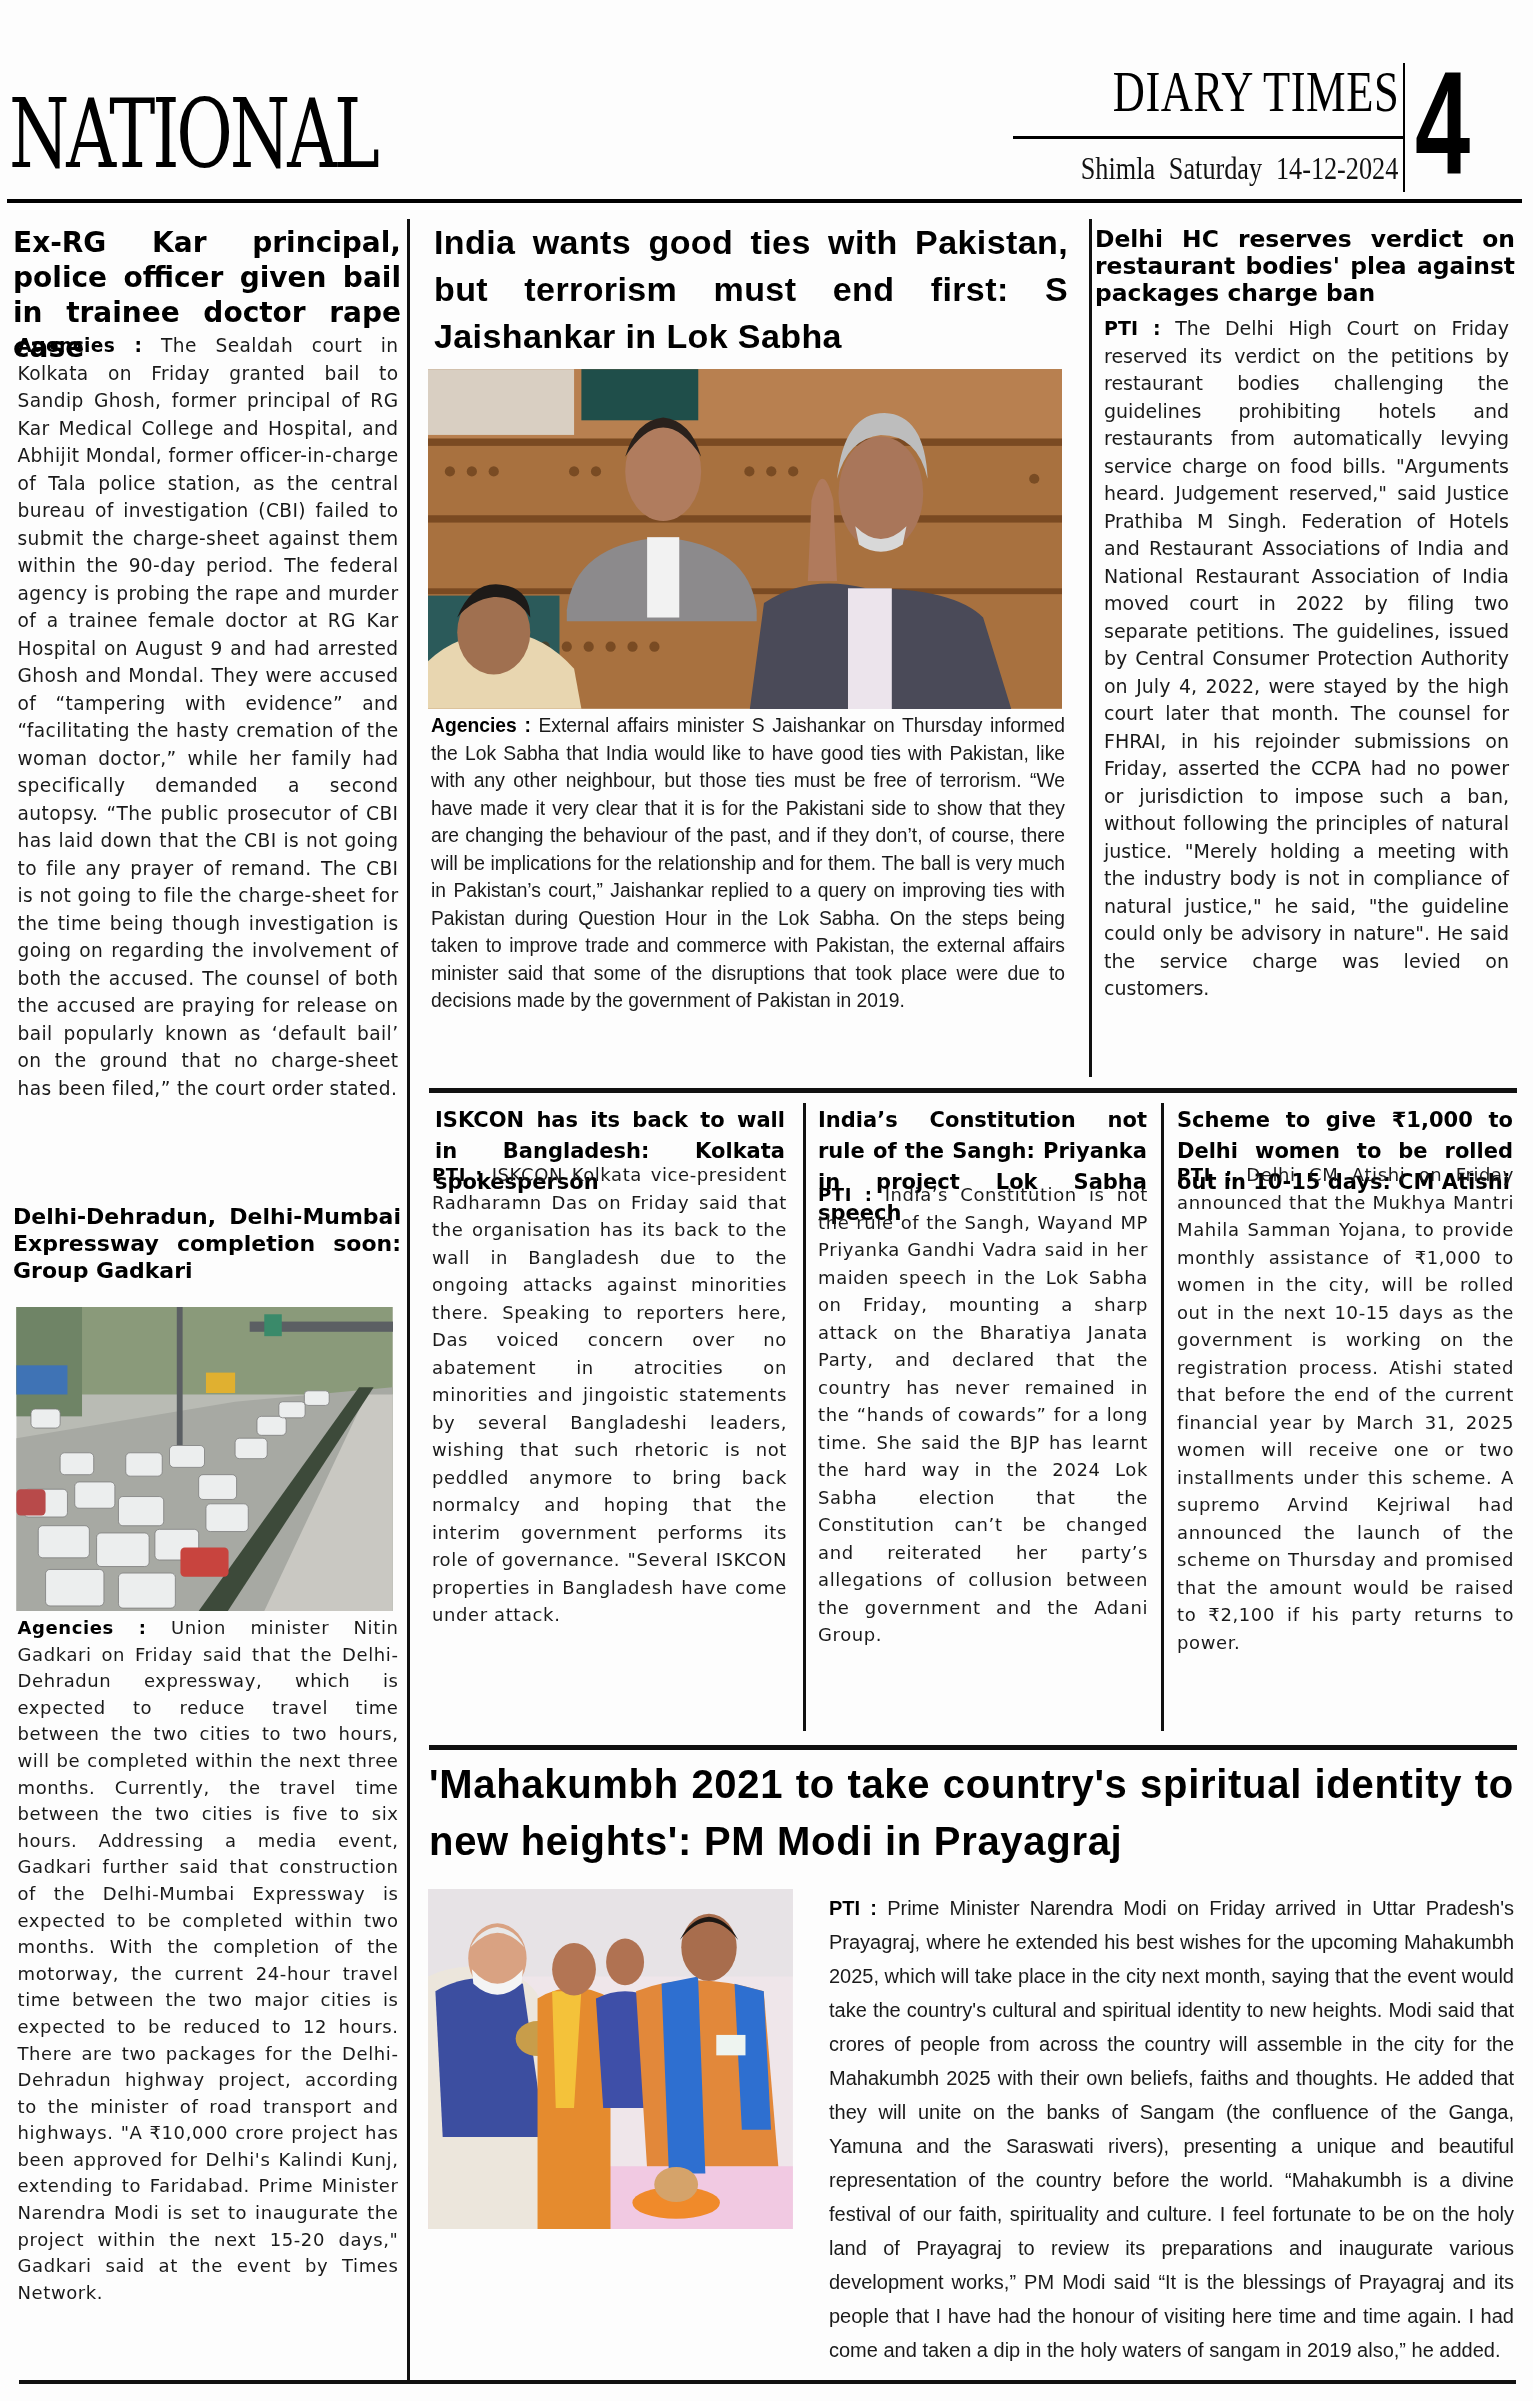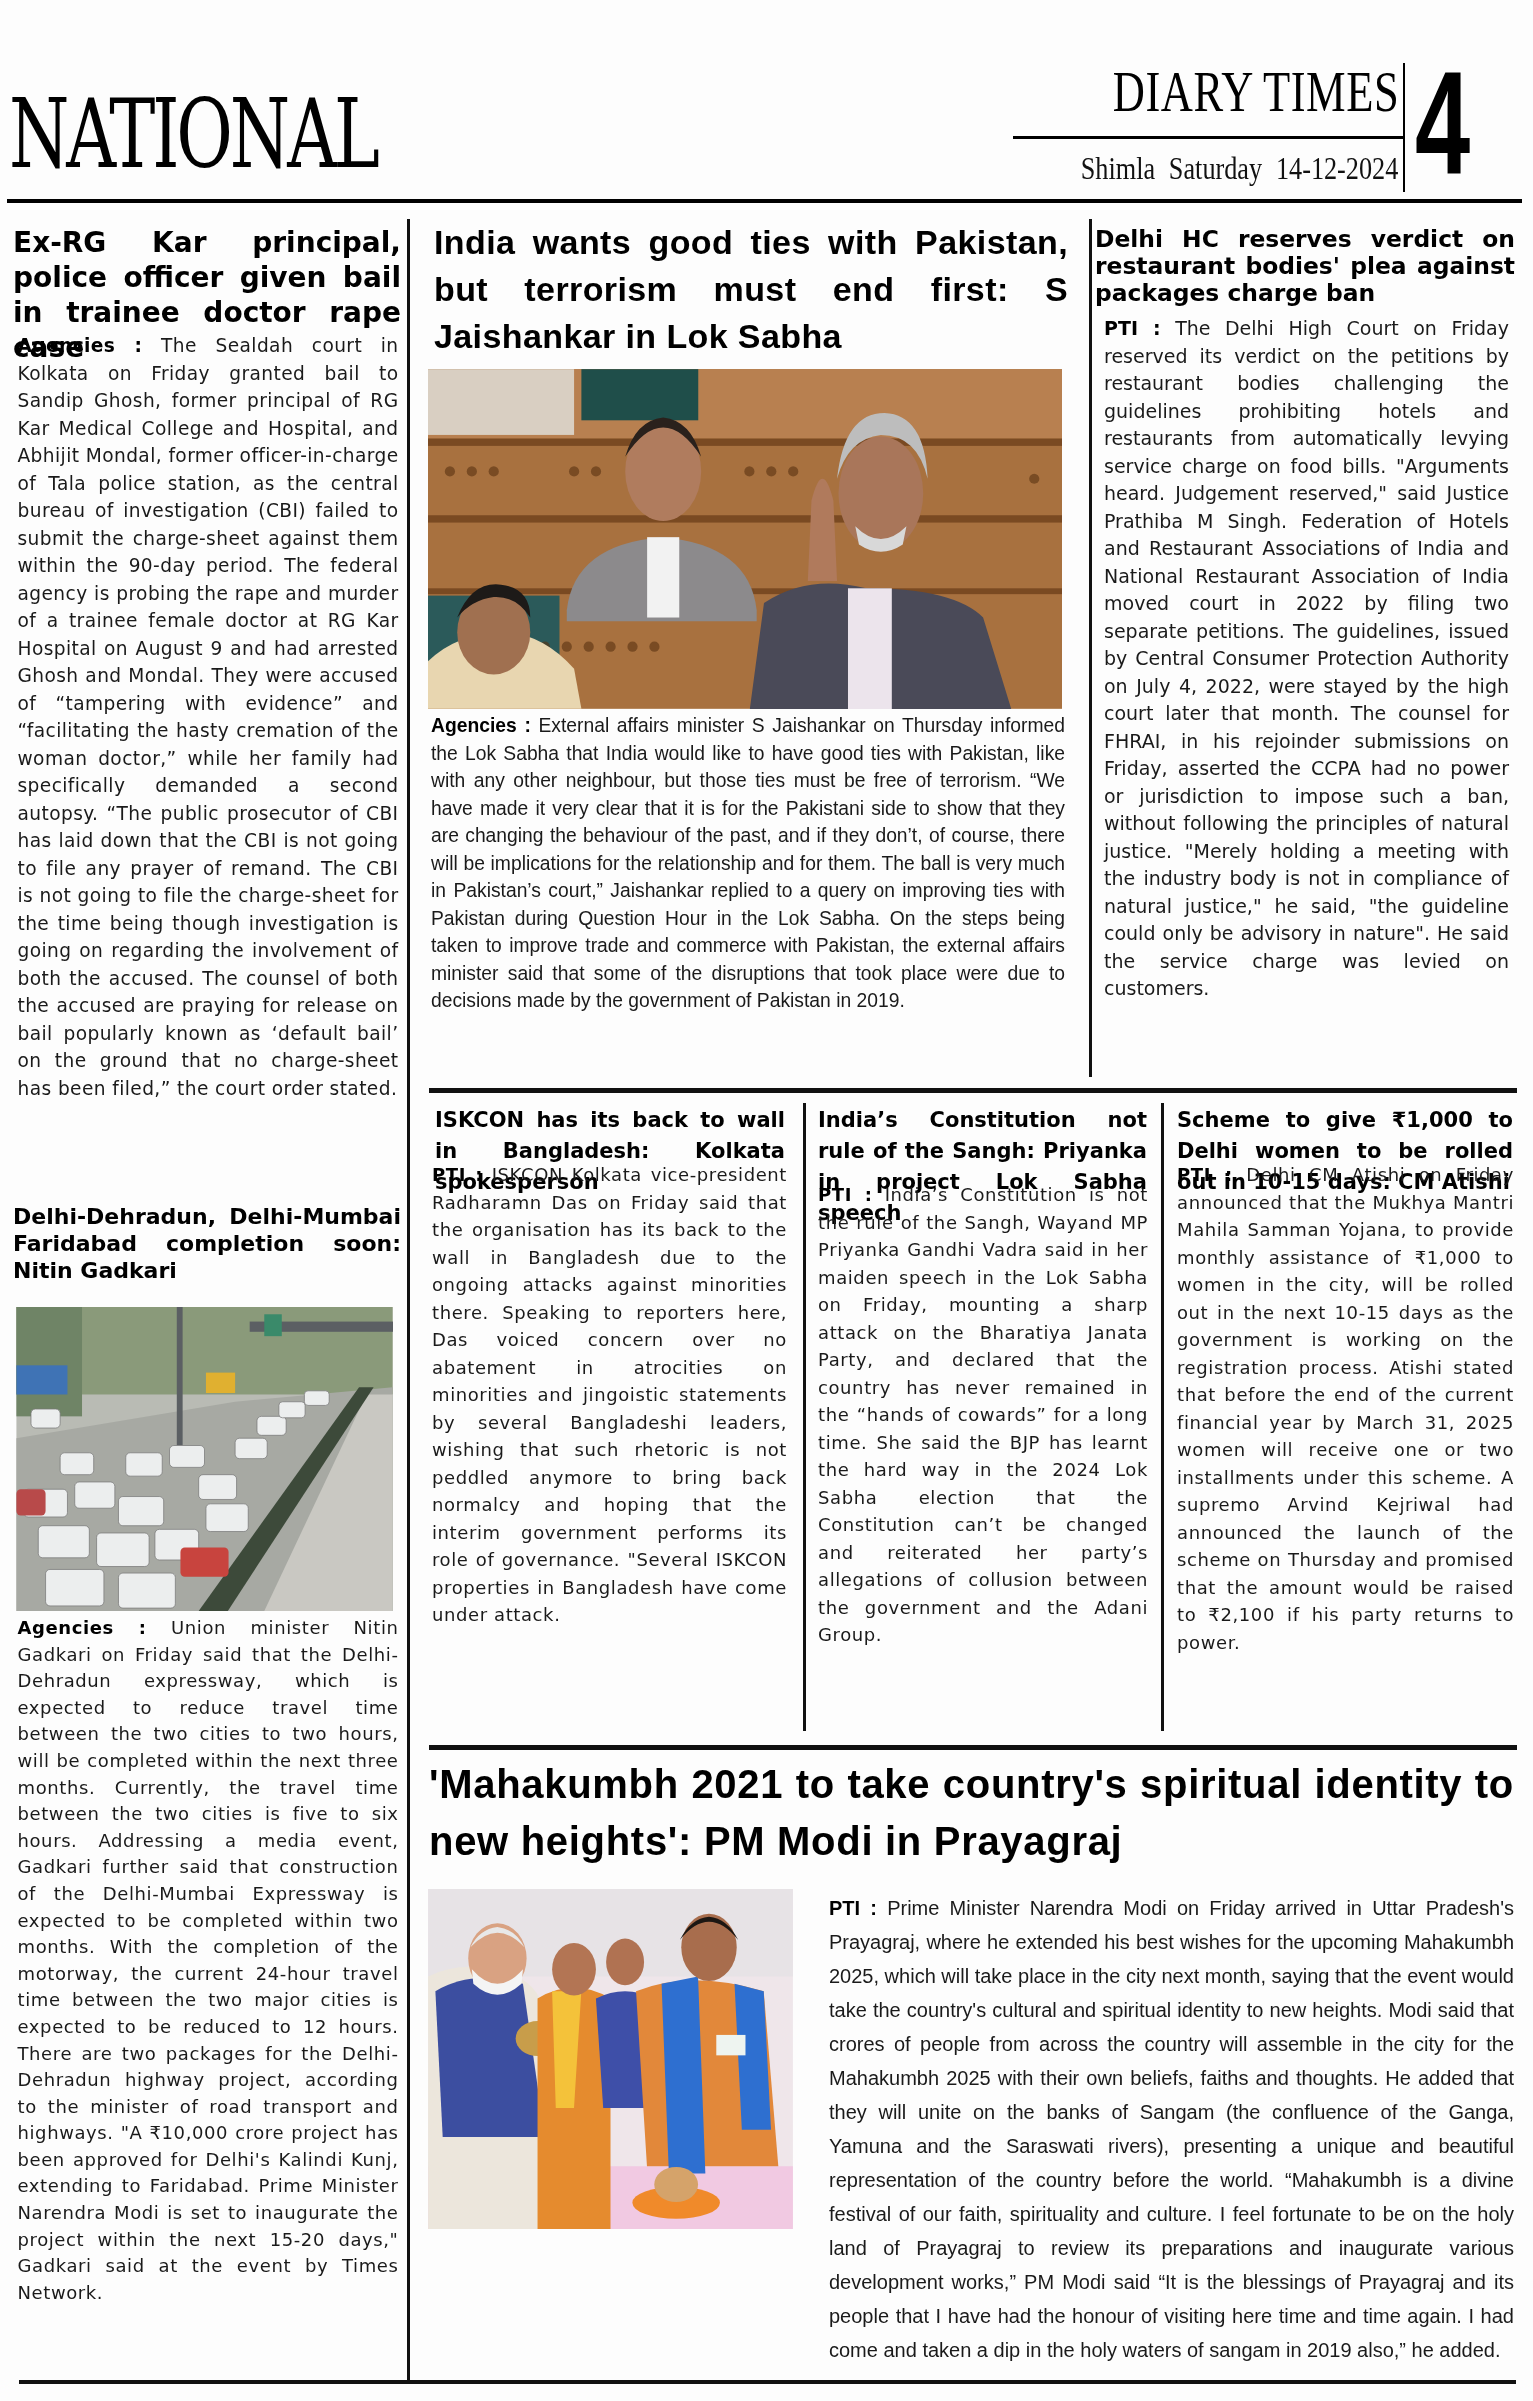--- a/index.html
+++ b/index.html
@@ -76,21 +76,21 @@
 <div class="vrule" style="left:803px; top:1103px; height:628px;"></div>
 <div class="vrule" style="left:1161px; top:1103px; height:628px;"></div>
 <div class="hrule" style="left:429px; top:1745px; width:1088px;"></div>
 
 <article>
   <h2 class="headline a1-head">Ex-RG Kar principal, police officer given bail in trainee doctor rape case</h2>
   <p class="body a1-body"><b>Agencies :</b> <span>The Sealdah court in Kolkata on Friday granted bail to Sandip Ghosh, former principal of RG Kar Medical College and Hospital, and Abhijit Mondal, former officer-in-charge of Tala police station, as the central bureau of investigation (CBI) failed to submit the charge-sheet against them within the 90-day period. The federal agency is probing the rape and murder of a trainee female doctor at RG Kar Hospital on August 9 and had arrested Ghosh and Mondal. They were accused of “tampering with evidence” and “facilitating the hasty cremation of the woman doctor,” while her family had specifically demanded a second autopsy. “The public prosecutor of CBI has laid down that the CBI is not going to file any prayer of remand. The CBI is not going to file the charge-sheet for the time being though investigation is going on regarding the involvement of both the accused. The counsel of both the accused are praying for release on bail popularly known as ‘default bail’ on the ground that no charge-sheet has been filed,” the court order stated.</span></p>
 </article>
 
 <article>
-  <h2 class="headline a2-head">Delhi-Dehradun, Delhi-Mumbai Faridabad completion soon: Nitin Gadkari</h2>
+  <h2 class="headline a2-head">Delhi-Dehradun, Delhi-Mumbai Expressway completion soon: Group Gadkari</h2>
   <div class="photo a2-photo">
     <svg width="377" height="304" viewBox="0 0 516 417">
       <rect width="516" height="417" fill="#b9bbb4"></rect>
       <rect width="516" height="120" fill="#8a9a7a"></rect>
       <rect x="0" y="0" width="90" height="150" fill="#6f8466"></rect>
       <polygon points="0,180 300,130 516,110 516,417 0,417" fill="#a7a9a3"></polygon>
       <polygon points="340,417 480,120 516,120 516,417" fill="#c9c8c2"></polygon>
       <polygon points="250,417 470,110 490,110 290,417" fill="#3d4a3a"></polygon>
       <rect x="220" y="0" width="8" height="190" fill="#5b5f63"></rect>
       <rect x="320" y="20" width="200" height="14" fill="#5b5f63"></rect>

